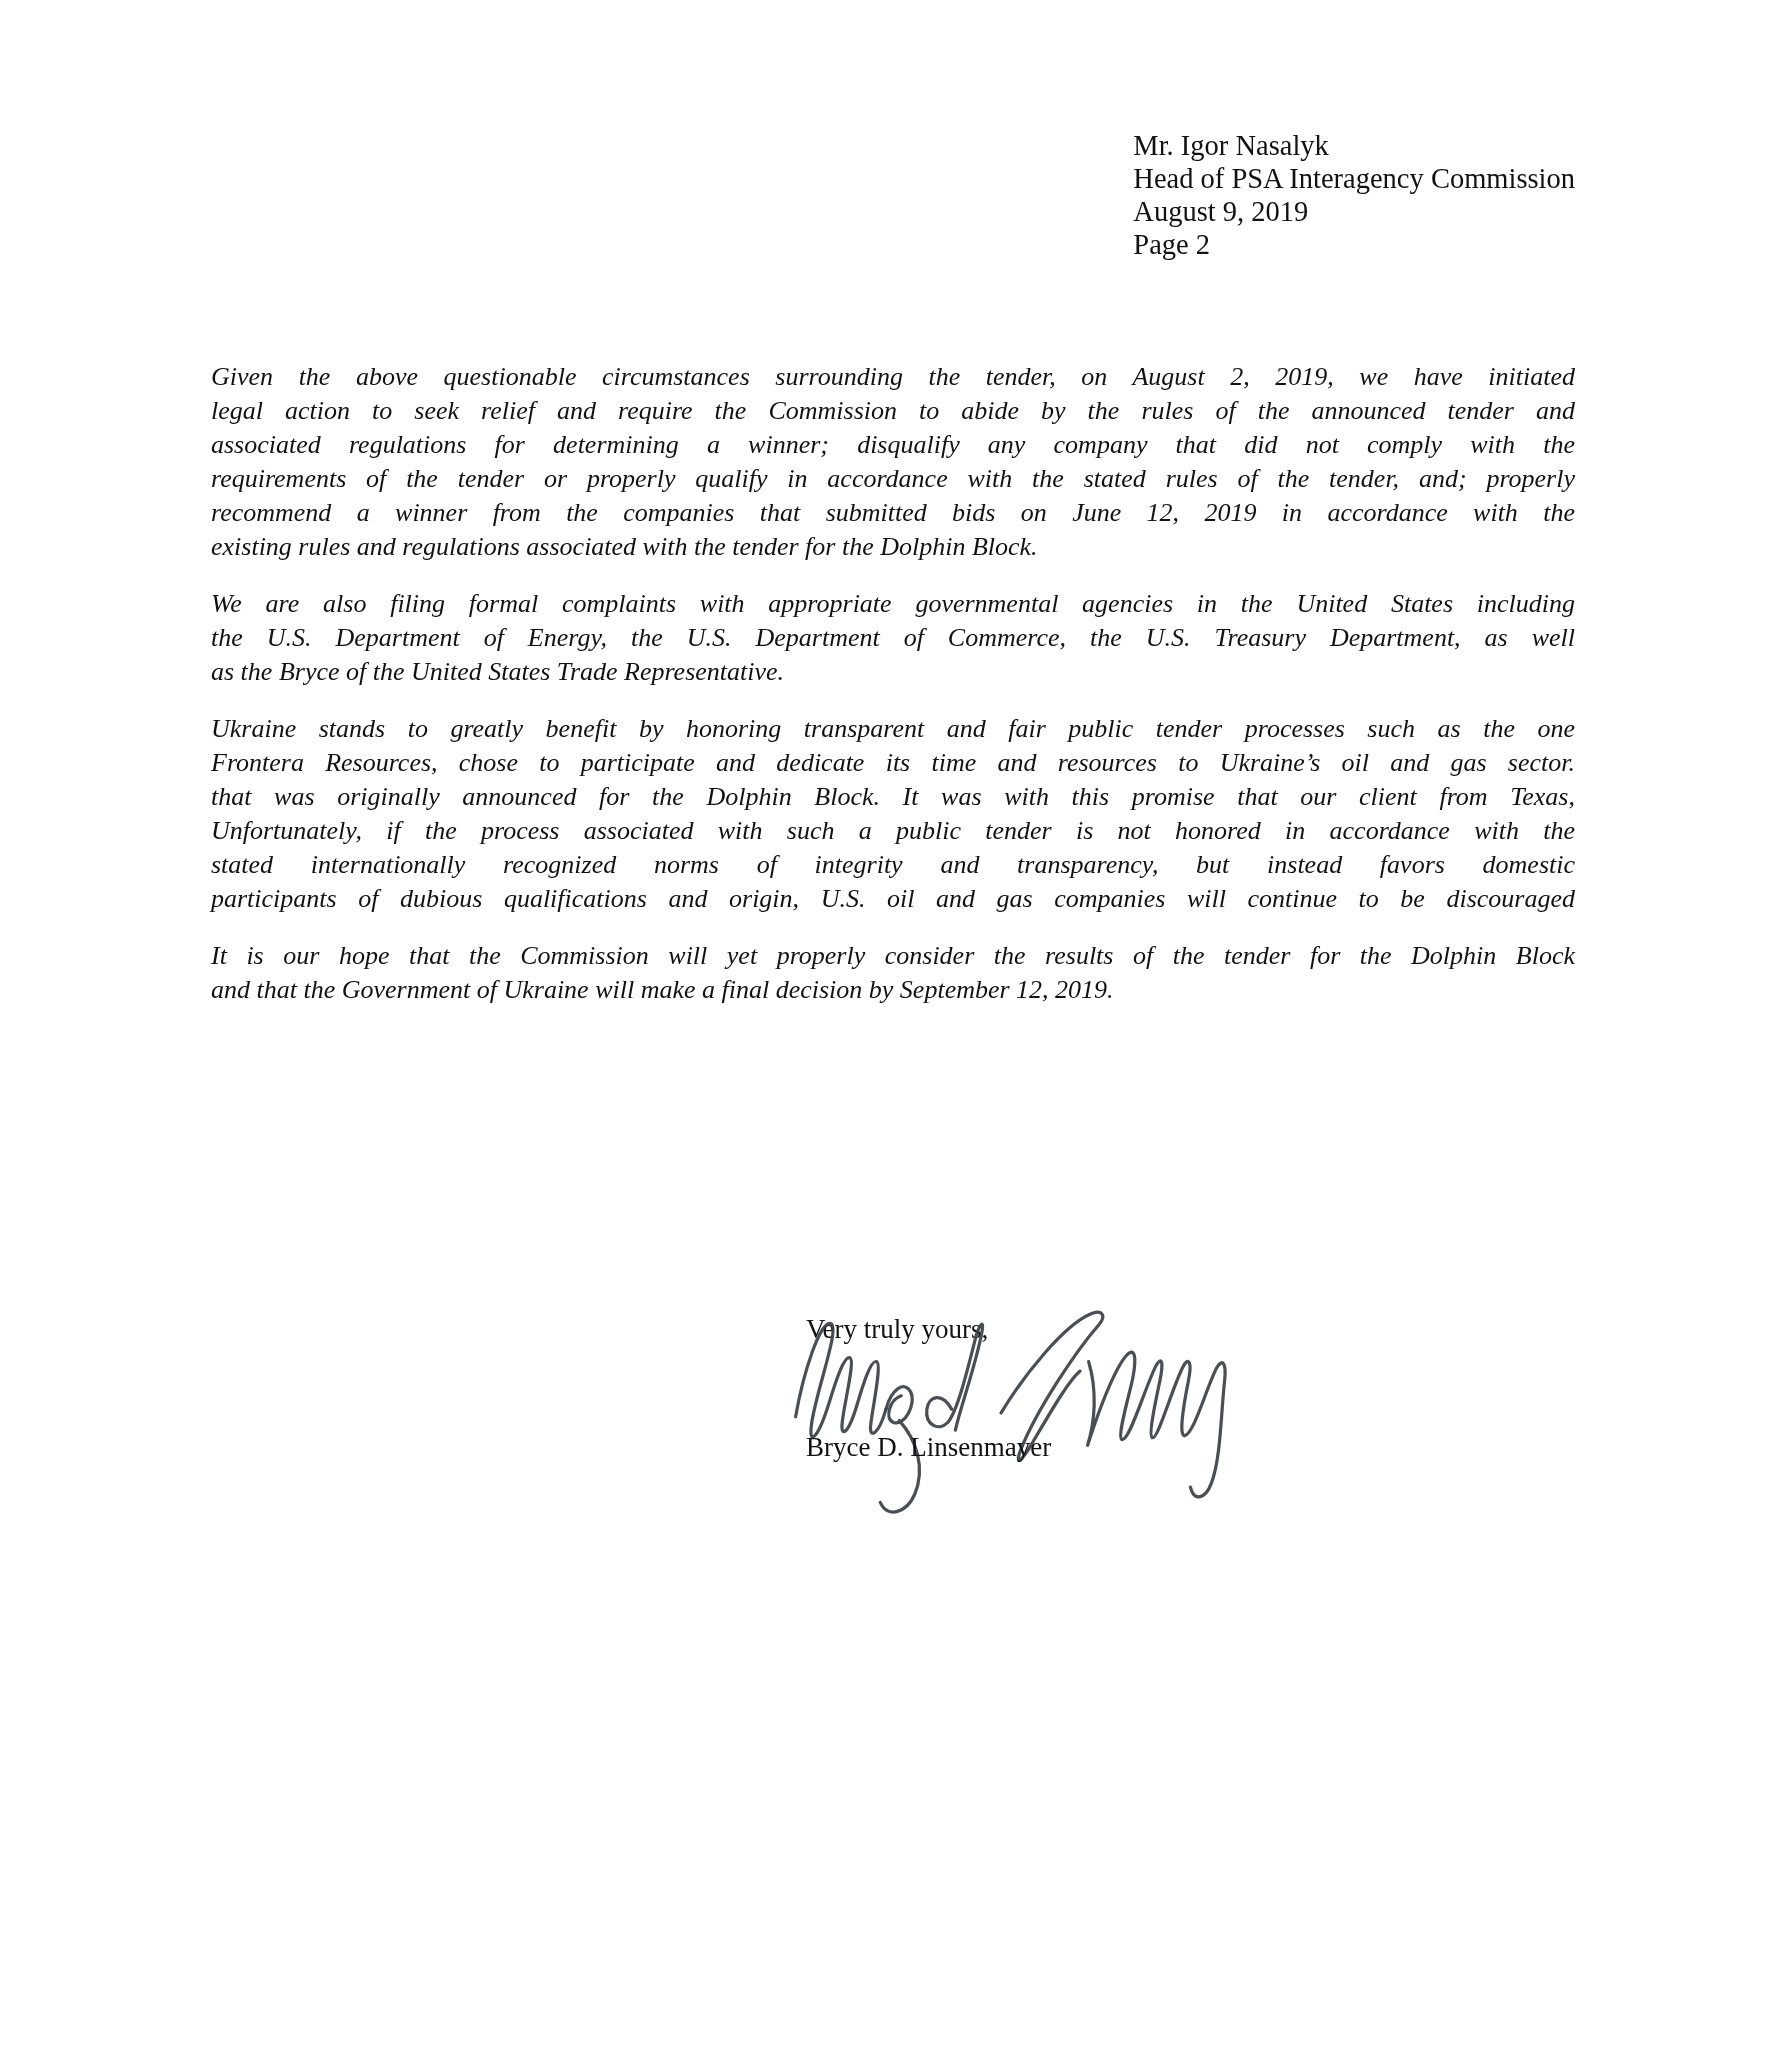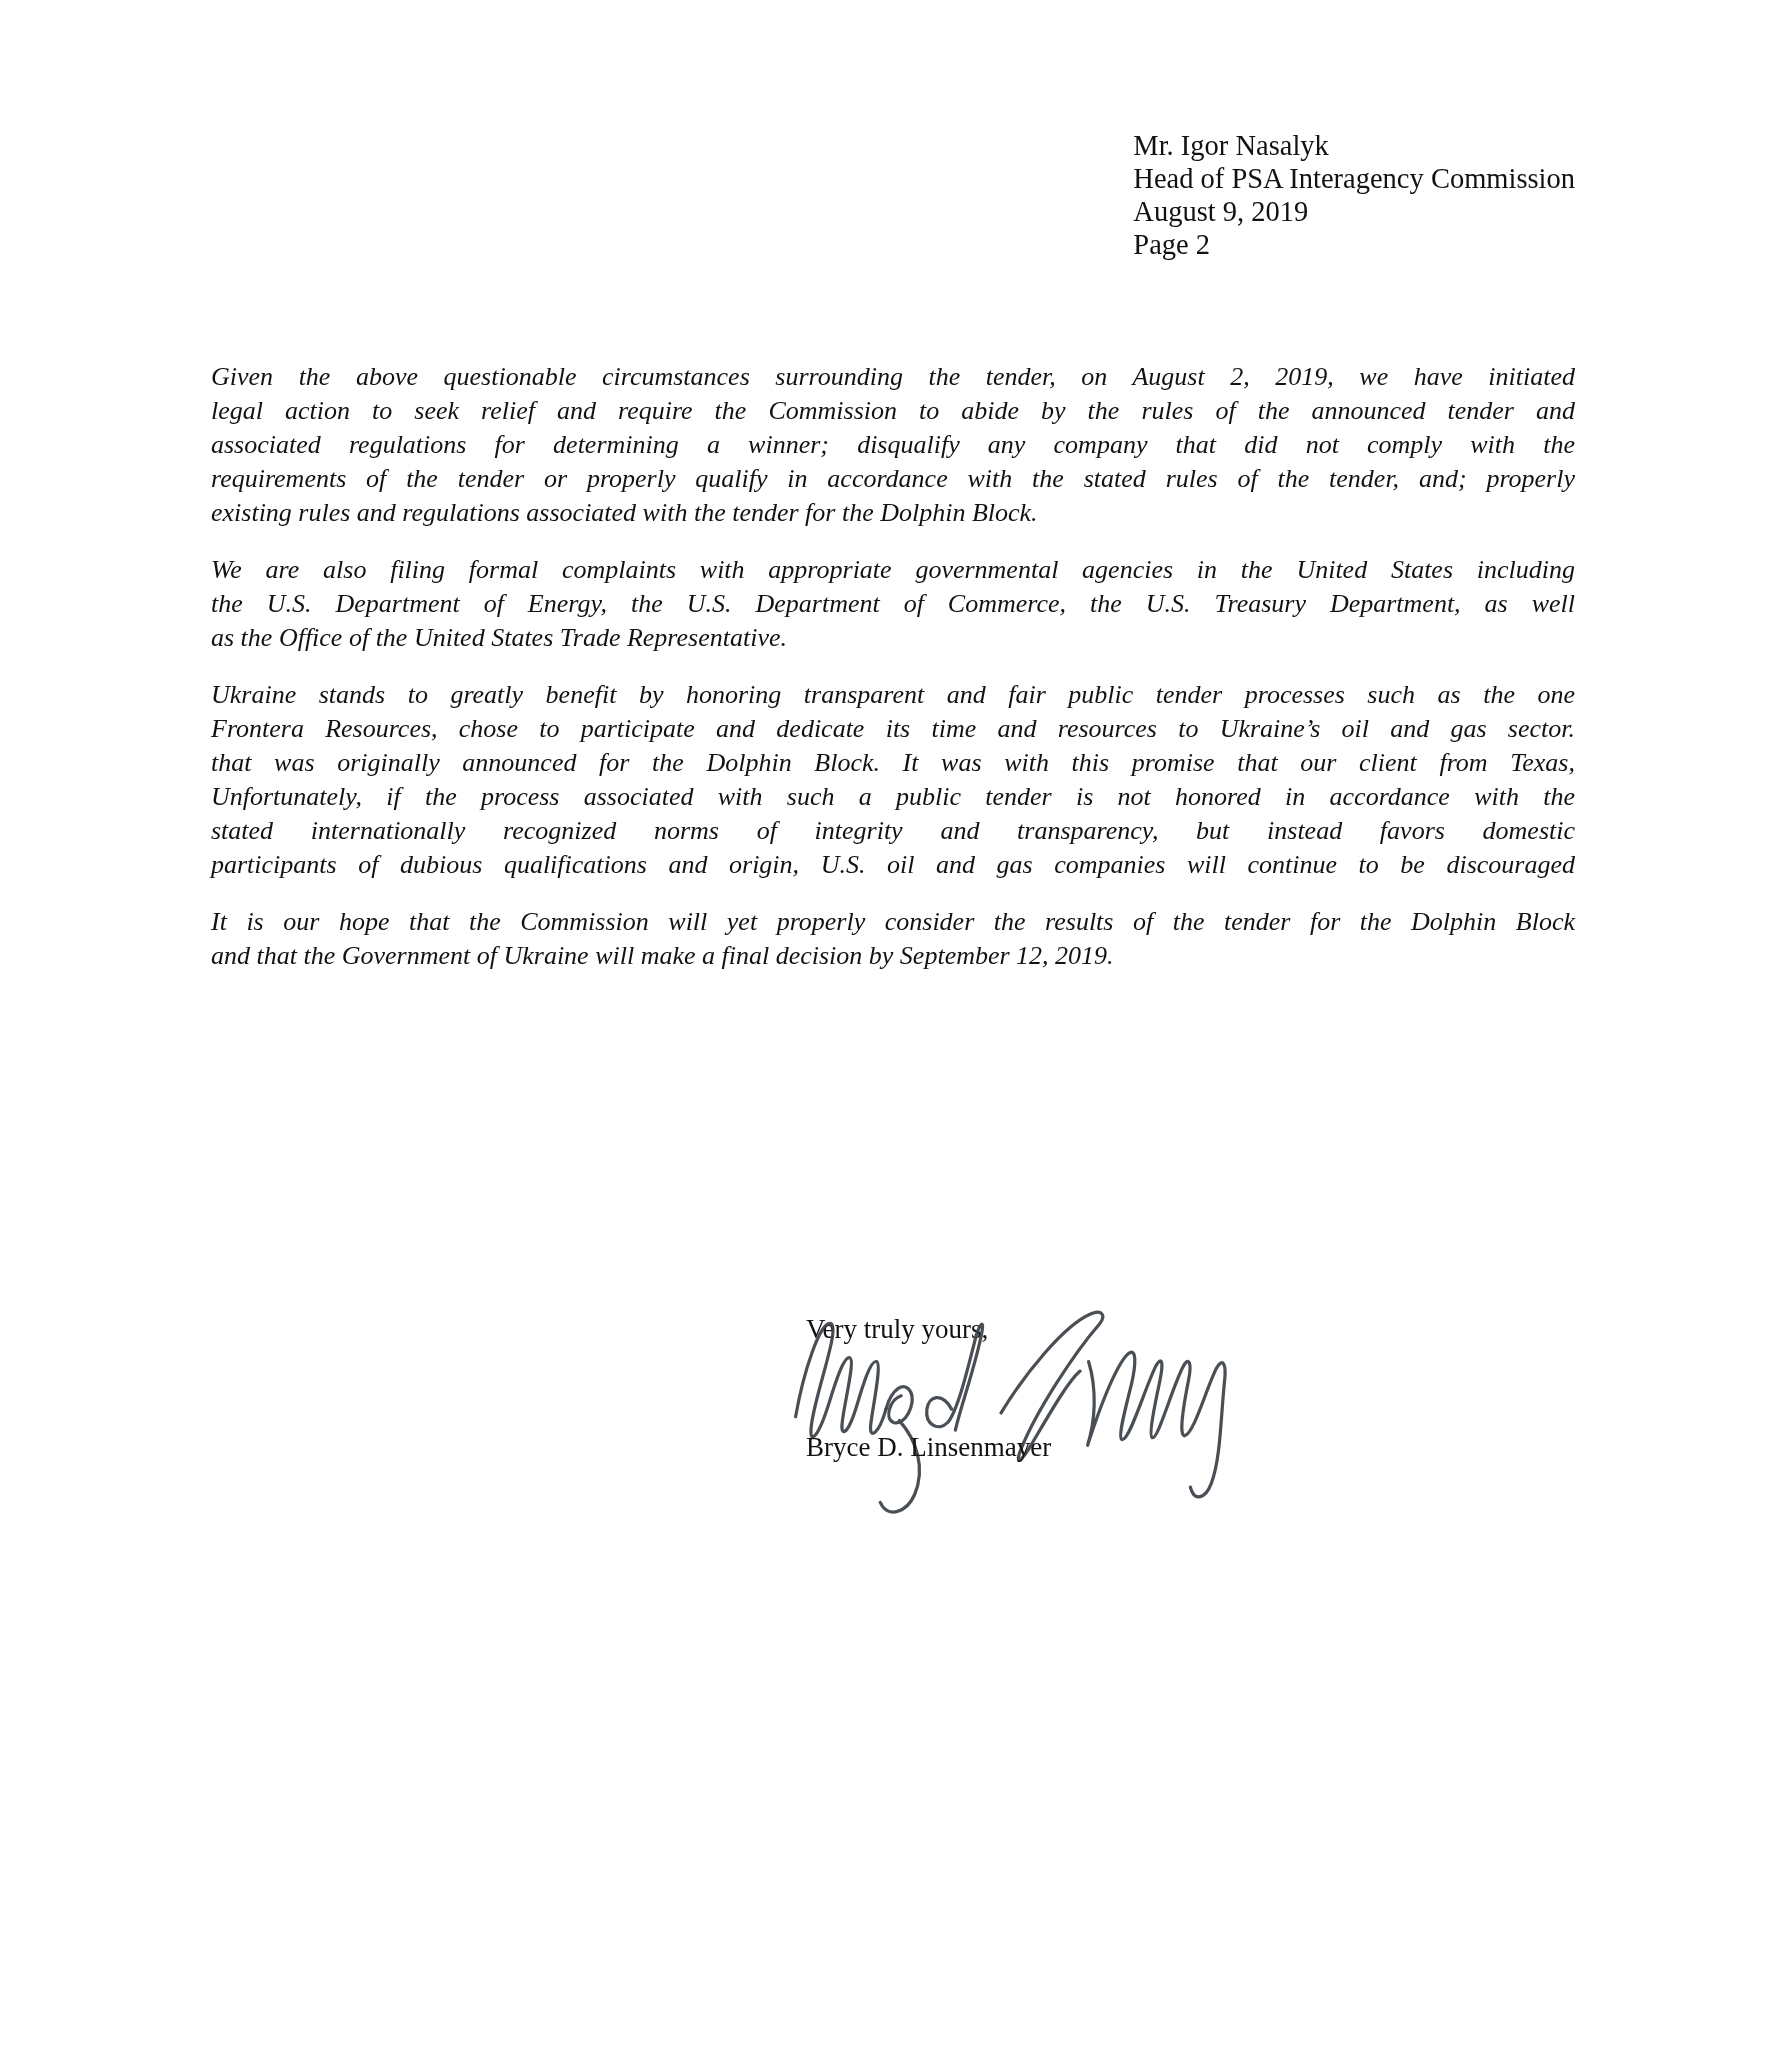--- a/index.html
+++ b/index.html
@@ -87,26 +87,27 @@
     <div>August 9, 2019</div>
     <div>Page 2</div>
   </div>
 
   <div class="letter-body" id="letter-body">
       <div class="paragraph">
         <div class="line">Given the above questionable circumstances surrounding the tender, on August 2, 2019, we have initiated</div>
         <div class="line">legal action to seek relief and require the Commission to abide by the rules of the announced tender and</div>
         <div class="line">associated regulations for determining a winner; disqualify any company that did not comply with the</div>
         <div class="line">requirements of the tender or properly qualify in accordance with the stated rules of the tender, and; properly</div>
+        <div class="line">recommend a winner from the companies that submitted bids on June 12, 2019 in accordance with the</div>
         <div class="line last">existing rules and regulations associated with the tender for the Dolphin Block.</div>
       </div>
       <div class="paragraph">
         <div class="line">We are also filing formal complaints with appropriate governmental agencies in the United States including</div>
         <div class="line">the U.S. Department of Energy, the U.S. Department of Commerce, the U.S. Treasury Department, as well</div>
-        <div class="line last">as the Office of the United States Trade Representative.</div>
+        <div class="line last">as the Bryce of the United States Trade Representative.</div>
       </div>
       <div class="paragraph">
         <div class="line">Ukraine stands to greatly benefit by honoring transparent and fair public tender processes such as the one</div>
         <div class="line">Frontera Resources, chose to participate and dedicate its time and resources to Ukraine’s oil and gas sector.</div>
         <div class="line">that was originally announced for the Dolphin Block.  It was with this promise that our client from Texas,</div>
         <div class="line">Unfortunately, if the process associated with such a public tender is not honored in accordance with the</div>
         <div class="line">stated internationally recognized norms of integrity and transparency, but instead favors domestic</div>
         <div class="line">participants of dubious qualifications and origin, U.S. oil and gas companies will continue to be discouraged</div>
       </div>
       <div class="paragraph">

